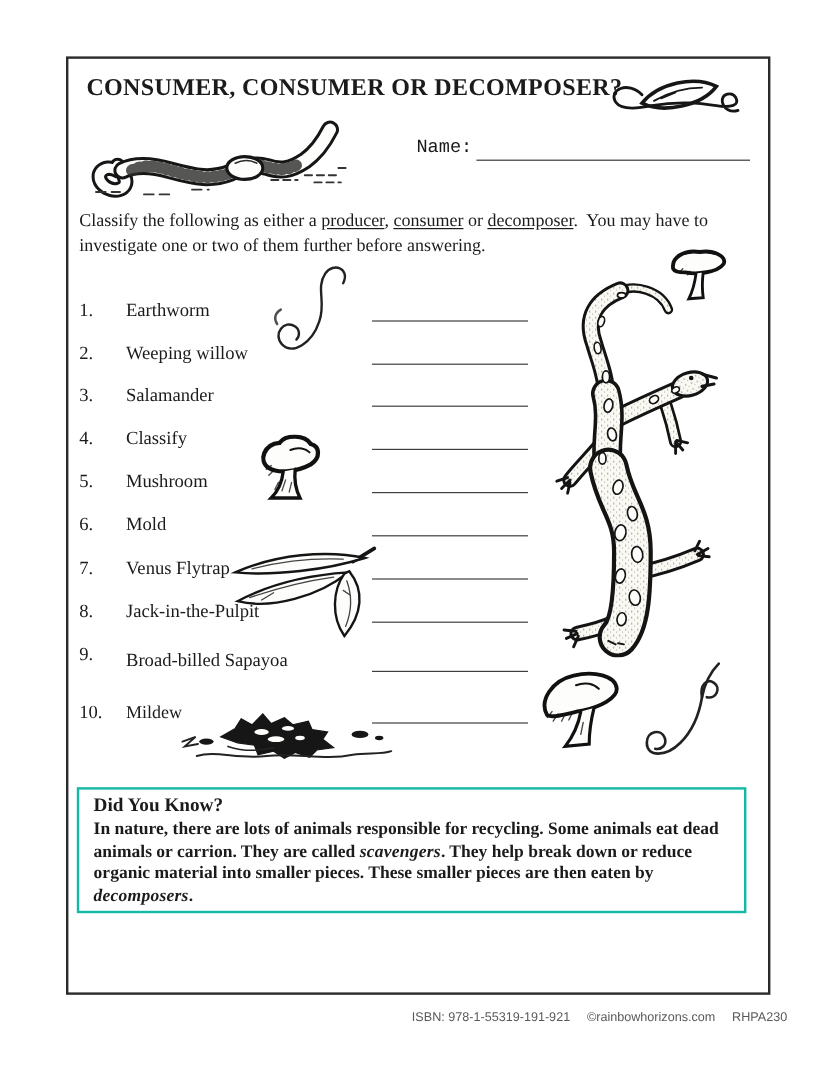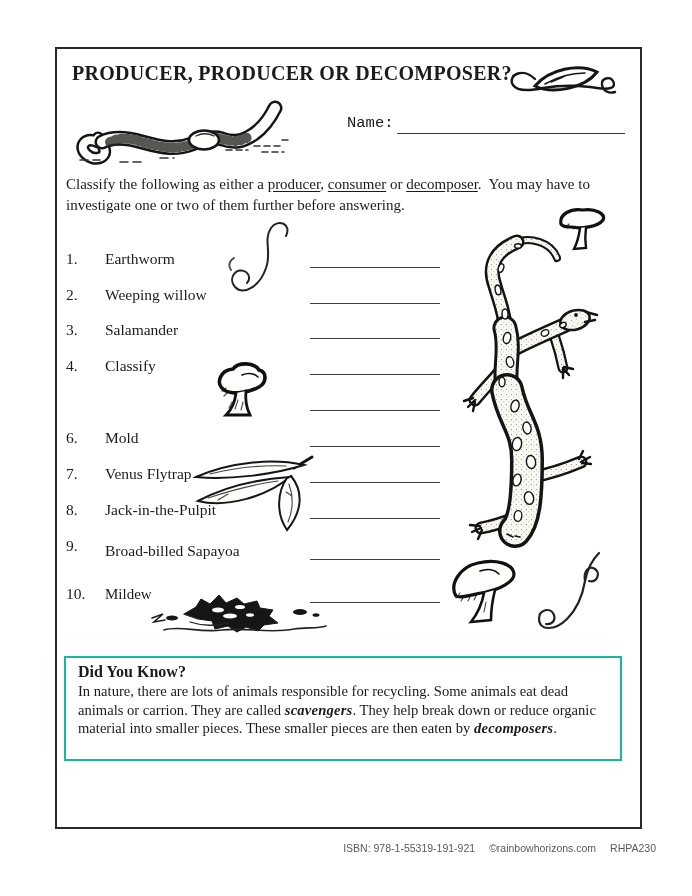--- a/index.html
+++ b/index.html
@@ -31,38 +31,38 @@
   .item .sans{ font-family:Liberation Serif, serif; font-size:15px; }
   .blank{
     position:absolute; left:310px; width:130px; height:1px;
     border-bottom:1.6px solid #3f3f3f;
   }
   .dyk-box{
     position:absolute; left:64px; top:656px; width:558px; height:105px;
     border:2px solid #14b8a6; box-sizing:border-box; padding:5px 12px 0 12px;
   }
   .dyk-heading{ font-size:16px; font-weight:bold; }
-  .dyk-body{ font-size:14.6px; line-height:1.28; margin-top:1px; }
+  .dyk-body{ font-size:14.6px; line-height:1.28; margin-top:1px;font-weight:bold; }
   .dyk-body b i{ letter-spacing:.2px; }
   .footer{
     position:absolute; left:38px; right:36px; top:842px;
     display:flex; justify-content:flex-end; align-items:baseline;
     font-family:"Liberation Sans", sans-serif; font-size:10.5px; color:#5a5a5a;
   }
   .footer .right span{ margin-left:14px; }
   .art{ position:absolute; }
 </style>
 </head>
 <body>
 
 <div class="page">
 
   <div class="main-box"></div>
 
-  <div class="title">PRODUCER, PRODUCER OR DECOMPOSER?</div>
+  <div class="title">CONSUMER, CONSUMER OR DECOMPOSER?</div>
 
   <svg class="art" style="left:505px;top:55px" width="120" height="50" viewBox="0 0 120 50">
     <g fill="none" stroke="#161616" stroke-linecap="round">
       <path d="M30 24 C 18 12, 2 20, 8 30 C 12 36, 24 36, 38 33 C 62 29, 78 31, 92 33 C 104 35, 112 33, 108 26 C 105 21, 96 23, 97 30 C 98 36, 104 39, 110 37" stroke-width="2.4"></path>
       <path d="M30 31 C 44 14, 74 8, 92 17 C 80 33, 48 40, 30 31 Z" stroke-width="3"></path>
       <path d="M40 29 C 54 21, 68 18, 80 18" stroke-width="1.6"></path>
       <path d="M46 27 l 12 -5" stroke-width="1.4"></path>
     </g>
   </svg>
 
@@ -98,20 +98,23 @@
   <div class="item" style="top:321px">
     <span class="num">3.</span><span class="label">Salamander</span>
   </div>
   <div class="blank" style="top:337px"></div>
 
   <div class="item" style="top:357px">
     <span class="num">4.</span><span class="label">Classify</span>
   </div>
   <div class="blank" style="top:373px"></div>
 
+  <div class="item" style="top:393px">
+    <span class="num">5.</span><span class="label">Mushroom</span>
+  </div>
   <div class="blank" style="top:409px"></div>
 
   <div class="item" style="top:429px">
     <span class="num">6.</span><span class="label">Mold</span>
   </div>
   <div class="blank" style="top:445px"></div>
 
   <div class="item" style="top:465px">
     <span class="num">7.</span><span class="label">Venus Flytrap</span>
   </div>

